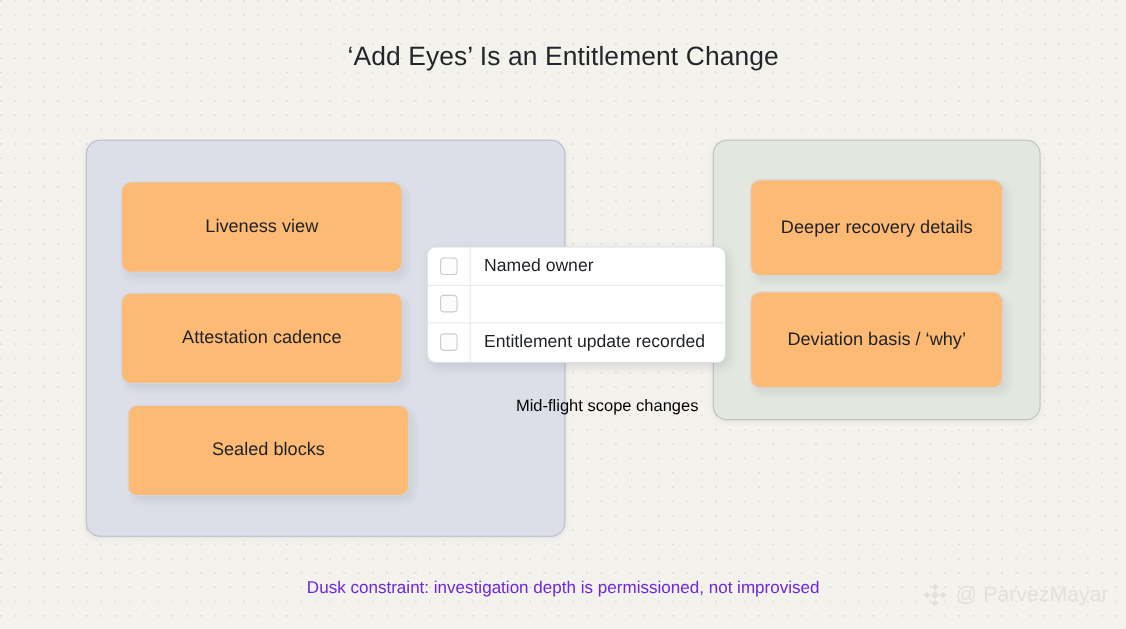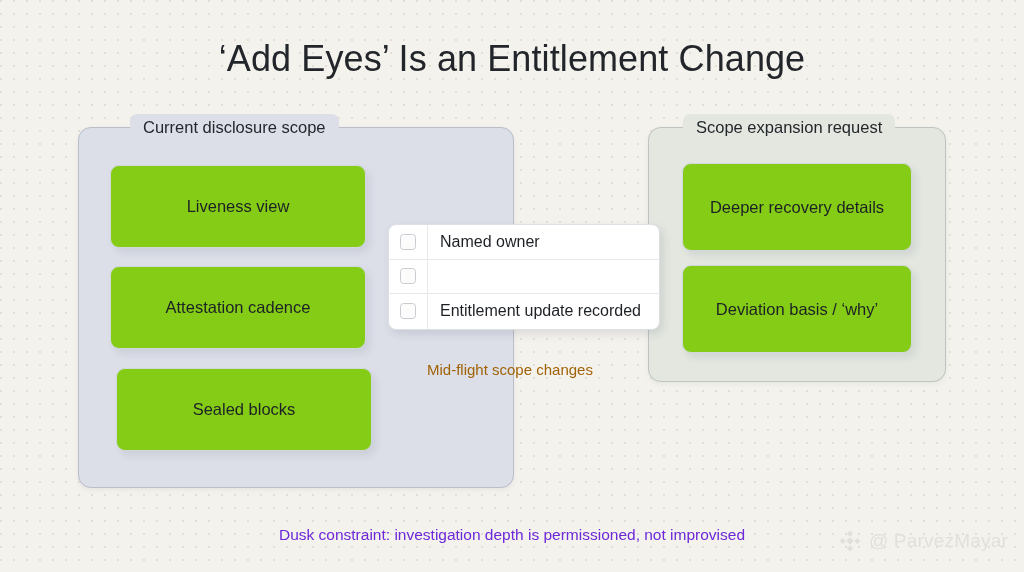--- a/index.html
+++ b/index.html
@@ -20,21 +20,21 @@
     color: #1d2125;
   }
 
   
   .slide-title {
     position: absolute;
     top: 38px;
     left: 0;
     width: 1024px;
     text-align: center;
-    font-size: 36px;
+    font-size: 24px;
     font-weight: 400;
     letter-spacing: 0.1px;
     color: #22262b;
   }
 
   
   .panel {
     position: absolute;
     border-radius: 13px;
   }
@@ -80,21 +80,21 @@
     box-shadow: 0 2px 5px rgba(70,80,62,0.07);
   }
   #panel-expansion .panel-legend {
     left: 35px;
     background: #e3e7e0;
   }
 
   
   .item-card {
     position: absolute;
-    background: #84cc16;
+    background: #fdba74;
     border: 1px solid #d3d6dc;
     border-radius: 9px;
     box-shadow: 4px 5px 7px rgba(72,80,100,0.10);
     display: flex;
     align-items: center;
     justify-content: center;
     font-size: 16.5px;
     color: #1d2125;
     text-align: center;
   }
@@ -152,22 +152,23 @@
   }
 
   
   #caption {
     position: absolute;
     left: 427px;
     top: 360px;
     width: 250px;
     font-size: 15px;
     line-height: 20px;
-    color: #a16207;
+    color: #000000;
     z-index: 4;
+    text-align: center;
   }
 
   
   #footer-note {
     position: absolute;
     top: 526px;
     left: 0;
     width: 1024px;
     text-align: center;
     font-size: 15.5px;
@@ -189,38 +190,36 @@
   }
   #watermark svg { display: block; }
 </style>
 </head>
 <body>
 
 <div class="slide-title">‘Add Eyes’ Is an Entitlement Change</div>
 
 <div class="panel" id="panel-current">
   <div class="panel-body"></div>
-  <div class="panel-legend">Current disclosure scope</div>
 </div>
 
 <div class="item-card" id="card-liveness">
   <span>Liveness view</span>
 </div>
 
 <div class="item-card" id="card-attestation">
   <span>Attestation cadence</span>
 </div>
 
 <div class="item-card" id="card-sealed">
   <span>Sealed blocks</span>
 </div>
 
 <div class="panel" id="panel-expansion">
   <div class="panel-body"></div>
-  <div class="panel-legend">Scope expansion request</div>
 </div>
 
 <div class="item-card" id="card-recovery">
   <span>Deeper recovery details</span>
 </div>
 
 <div class="item-card" id="card-deviation">
   <span>Deviation basis / ‘why’</span>
 </div>
 

